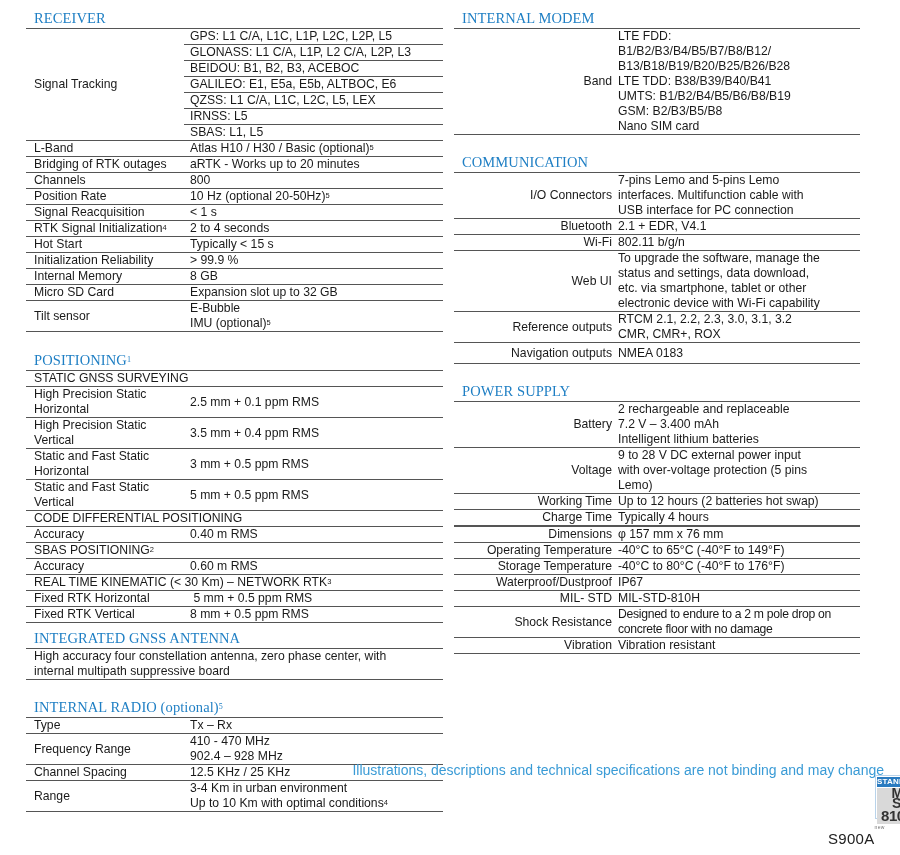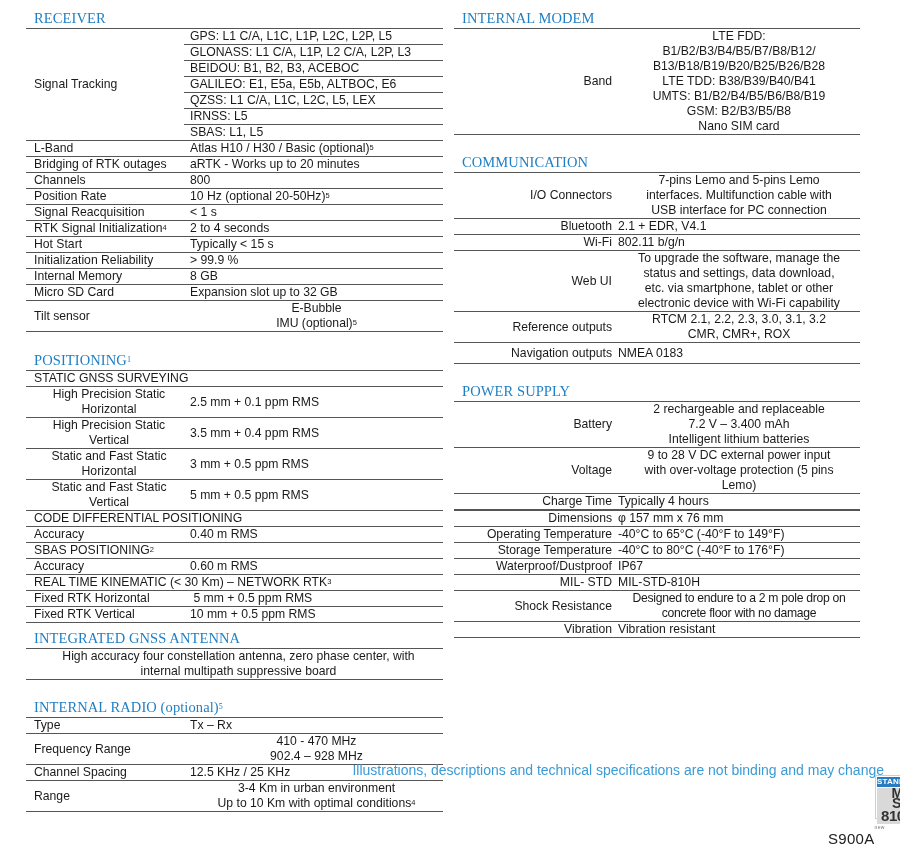--- a/index.html
+++ b/index.html
@@ -13,21 +13,21 @@
   table { width:100%; border-collapse:collapse; border-top:1.5px solid #555; }
   td { padding:0 0 0 8px; vertical-align:middle; line-height:15px; border-bottom:1.5px solid #555; }
   td.k { width:150px; }
   .right td.k { width:150px;text-align:right; }
   td.v { padding-left:6px; }
   td.sub { padding:0; }
   .subrow { line-height:15px; padding-left:6px; border-bottom:1.5px solid #555; }
   .subrow:last-child { border-bottom:none; }
   td.full { padding-left:8px; }
   sup { font-size:7.5px; vertical-align:top; position:relative; top:-1px; }
-  .line { display:block;text-align:center; }
+  .line { display:block; }
   .note { position:absolute; right:16px; top:762px; color:#3a9bd6; font-size:14px; }
   .badge { position:absolute; left:875px; top:775px; width:44px; height:42px; border:1.5px solid #b9d3ea; background:#fff; }
   .badge .b1 { background:#2a7bc0; color:#fff; font-size:8px; font-weight:bold; text-align:center; line-height:10px; margin:1px; letter-spacing:0.2px; font-family:"Liberation Sans Narrow","Liberation Sans",sans-serif; }
   .badge .b2 { background:#d9d9d9; color:#333; margin:0 1px; text-align:center; font-weight:bold; font-family:"Liberation Sans",sans-serif; }
   .badge .b2 .t1 { font-size:14px; line-height:10px; display:block; letter-spacing:-0.3px;text-align:right; }
   .badge .b2 .t2 { font-size:15px; line-height:16px; display:block; letter-spacing:-0.5px; }
   .logo { position:absolute; left:828px; top:830px; font-size:15px; color:#222; letter-spacing:0.3px; }
   .logo sup { font-size:5px; top:-6px; color:#777; }
 </style>
 </head>
@@ -150,21 +150,21 @@
     </tr>
     <tr>
           <td colspan="2" class="full"><span>REAL TIME KINEMATIC (&lt; 30 Km) – NETWORK RTK</span><sup>3</sup></td>
         </tr>
     <tr>
       <td class="k">Fixed RTK Horizontal</td>
       <td class="v" style="white-space:pre;"> 5 mm + 0.5 ppm RMS</td>
     </tr>
     <tr>
       <td class="k">Fixed RTK Vertical</td>
-      <td class="v">10 mm + 0.5 ppm RMS</td>
+      <td class="v">8 mm + 0.5 ppm RMS</td>
     </tr>
   </tbody>
     </table>
 
   <h2 class="sec-title" style="margin-top:7px;">INTEGRATED GNSS ANTENNA</h2>
   <table>
     <tbody>
         <tr>
       <td class="full">
         <span class="line">High accuracy four constellation antenna, zero phase center, with</span>
@@ -278,20 +278,24 @@
     </tr>
     <tr>
       <td class="k">Voltage</td>
       <td class="v">
         <span class="line">9 to 28 V DC external power input</span>
         <span class="line">with over-voltage protection (5 pins</span>
         <span class="line">Lemo)</span>
       </td>
     </tr>
     <tr>
+      <td class="k">Working Time</td>
+      <td class="v">Up to 12 hours (2 batteries hot swap)</td>
+    </tr>
+    <tr>
       <td class="k">Charge Time</td>
       <td class="v">Typically 4 hours</td>
     </tr>
   </tbody>
     </table>
 
   <table>
     <tbody>
         <tr>
       <td class="k">Dimensions</td>

